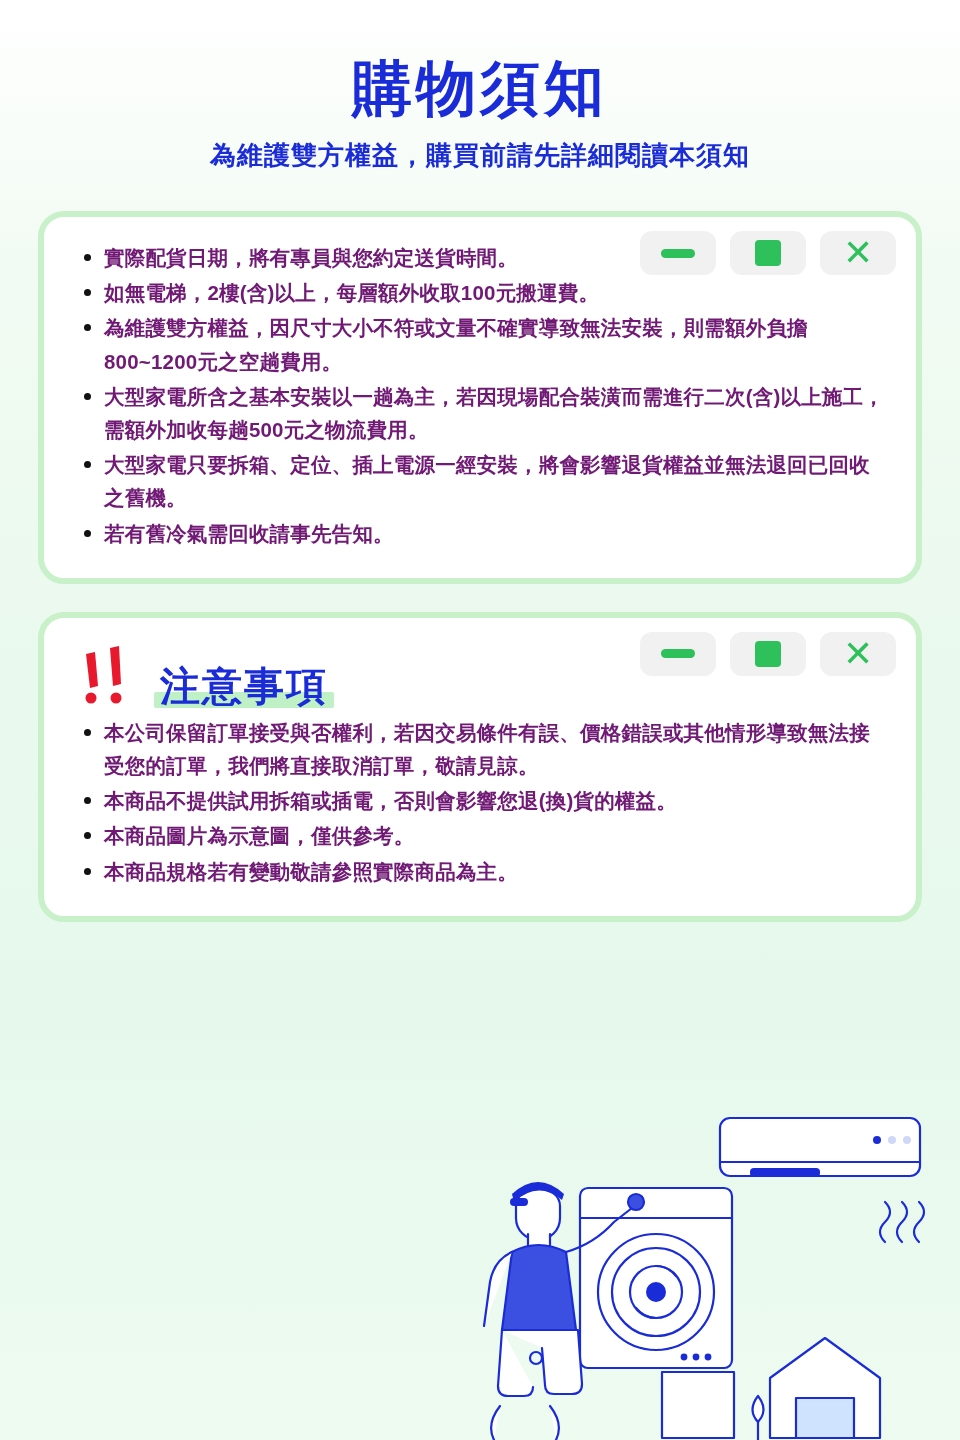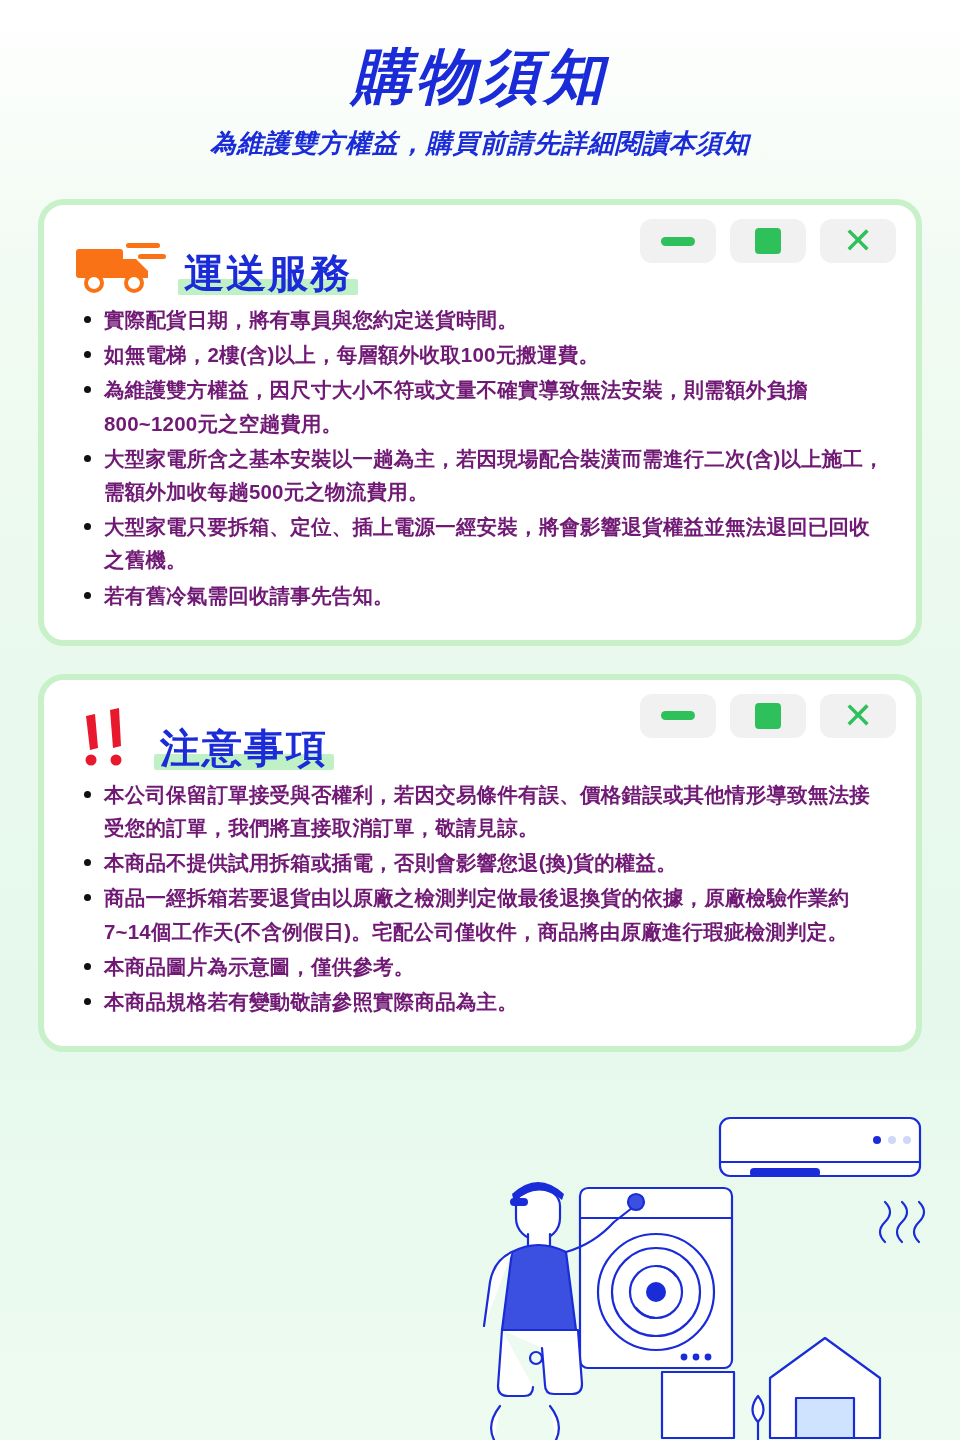--- a/index.html
+++ b/index.html
@@ -13,22 +13,21 @@
     position: relative;
     overflow: hidden;
     background: linear-gradient(180deg, #ffffff 0%, #f2fbf3 18%, #eaf9ee 45%, #e6f8ec 70%, #eefbf1 100%);
     font-family: "Liberation Sans", "DejaVu Sans", sans-serif;
     color: #111111;
   }
 
   
   .header {
     text-align: center;
-    padding-top: 44px;
-    font-style: italic;
+    padding-top: 56px;
   }
   .page-title {
     font-size: 60px;
     font-weight: 700;
     letter-spacing: 4px;
     color: #1a2bd8;
     line-height: 1.1;
     margin: 0;
   }
   .page-subtitle {
@@ -169,33 +168,20 @@
       <span class="dash"></span>
     </button>
     <button class="win-btn">
       <span class="square"></span>
     </button>
     <button class="win-btn close-btn">
       <span class="x-glyph">✕</span>
     </button>
   </div>
 
-  <div class="card-head">
-    <span class="truck-icon">
-      <svg viewBox="0 0 96 64" width="96" height="64" xmlns="http://www.w3.org/2000/svg">
-        <path d="M6 14 h38 a3 3 0 0 1 3 3 v26 h-44 a3 3 0 0 1 -3 -3 v-23 a3 3 0 0 1 3 -3 z" fill="#f97316"></path>
-        <path d="M47 24 h13 l12 12 v7 h-25 z" fill="#f97316"></path>
-        <rect x="50" y="8" width="34" height="5" rx="2.5" fill="#f97316"></rect>
-        <rect x="62" y="19" width="28" height="5" rx="2.5" fill="#f97316"></rect>
-        <circle cx="18" cy="48" r="8" fill="#ffffff" stroke="#f97316" stroke-width="4"></circle>
-        <circle cx="58" cy="48" r="8" fill="#ffffff" stroke="#f97316" stroke-width="4"></circle>
-      </svg>
-    </span>
-    <span class="card-title">運送服務</span>
-  </div>
 
   <ul class="note-list">
     <li>實際配貨日期，將有專員與您約定送貨時間。</li>
     <li>如無電梯，2樓(含)以上，每層額外收取100元搬運費。</li>
     <li>為維護雙方權益，因尺寸大小不符或文量不確實導致無法安裝，則需額外負擔800~1200元之空趟費用。</li>
     <li>大型家電所含之基本安裝以一趟為主，若因現場配合裝潢而需進行二次(含)以上施工，需額外加收每趟500元之物流費用。</li>
     <li>大型家電只要拆箱、定位、插上電源一經安裝，將會影響退貨權益並無法退回已回收之舊機。</li>
     <li>若有舊冷氣需回收請事先告知。</li>
   </ul>
 </section>
@@ -224,21 +210,20 @@
           <circle cx="40" cy="52" r="5.5"></circle>
         </g>
       </svg>
     </span>
     <span class="card-title">注意事項</span>
   </div>
 
   <ul class="note-list">
     <li>本公司保留訂單接受與否權利，若因交易條件有誤、價格錯誤或其他情形導致無法接受您的訂單，我們將直接取消訂單，敬請見諒。</li>
     <li>本商品不提供試用拆箱或插電，否則會影響您退(換)貨的權益。</li>
-    <li>商品一經拆箱若要退貨由以原廠之檢測判定做最後退換貨的依據，原廠檢驗作業約7~14個工作天(不含例假日)。宅配公司僅收件，商品將由原廠進行瑕疵檢測判定。</li>
     <li>本商品圖片為示意圖，僅供參考。</li>
     <li>本商品規格若有變動敬請參照實際商品為主。</li>
   </ul>
 </section>
 
 <div class="illustration">
   <svg viewBox="0 0 520 330" width="520" height="330" xmlns="http://www.w3.org/2000/svg">
     <g fill="none" stroke="#1a2bd8" stroke-width="2.2" stroke-linecap="round" stroke-linejoin="round">
 
       <rect x="280" y="8" width="200" height="58" rx="10" fill="#ffffff"></rect>

